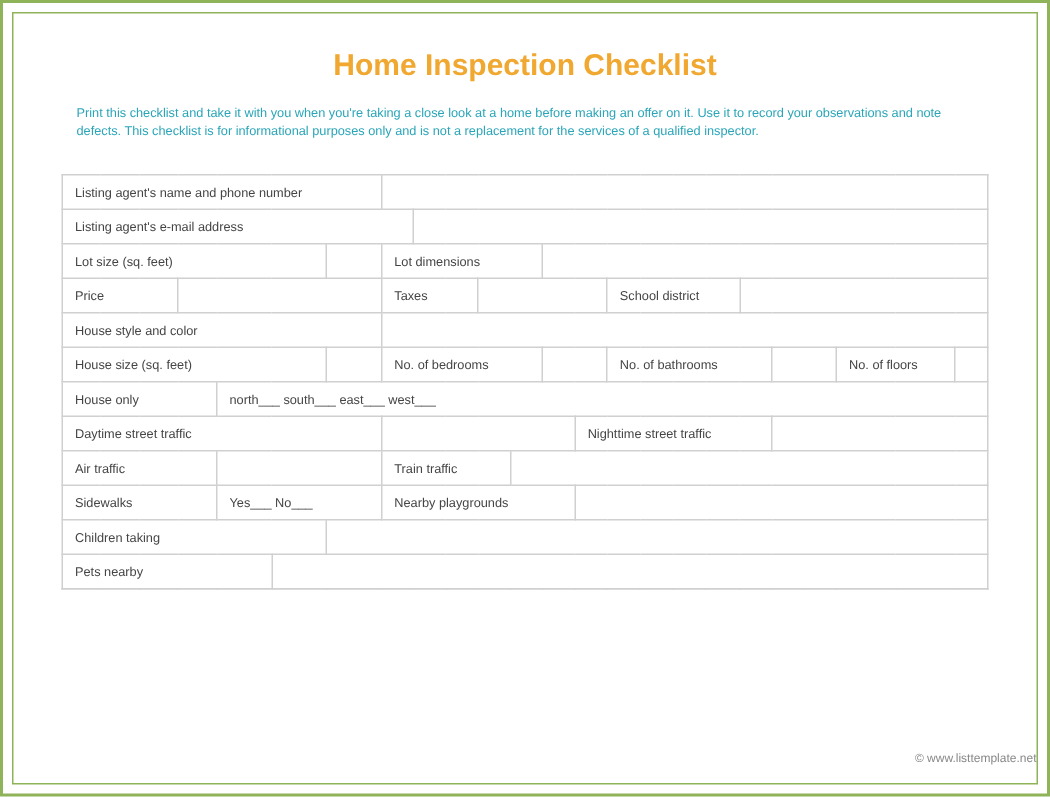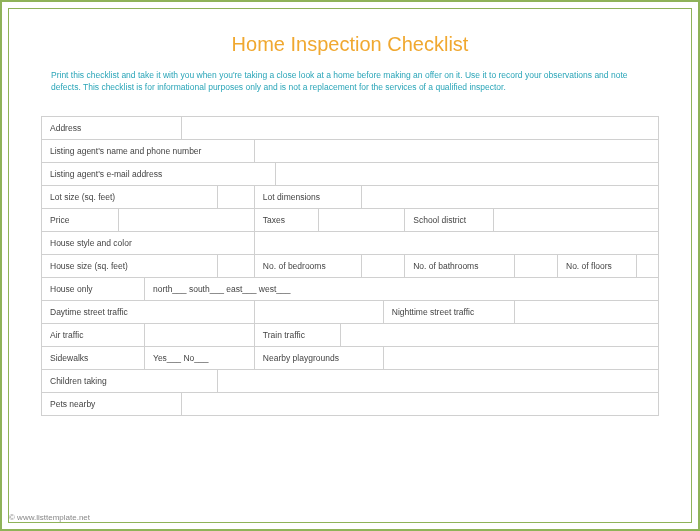--- a/index.html
+++ b/index.html
@@ -21,21 +21,21 @@
     height: 100%;
     box-sizing: border-box;
     border: 1px solid #8fb359;
     padding: 24px 32px 0 32px;
     position: relative;
   }
   .title {
     text-align: center;
     color: #f0a830;
     font-size: 20px;
-    font-weight: 400;
+    font-weight: 700;
     margin: 0 0 14px 0;
   }
   .intro {
     color: #2aa5b8;
     font-size: 8.5px;
     line-height: 1.4;
     margin: 0 0 22px 10px;
   }
   table {
     border-collapse: collapse;
@@ -44,44 +44,40 @@
     color: #444;
   }
   td {
     border: 1px solid #d0d0d0;
     padding: 6px 8px;
     vertical-align: middle;
     height: 10px;
   }
   .footer {
     position: absolute;
-    bottom: 0;
+    bottom: 12px;
     left: 0;
     right: 0;
-    text-align: left;
+    text-align: right;
     font-size: 8px;
     color: #888;
   }
 </style>
 </head>
 <body>
 
 <div class="outer-border">
   <div class="inner-border">
 
     <h1 class="title">Home Inspection Checklist</h1>
 
     <p class="intro">Print this checklist and take it with you when you're taking a close look at a home before making an offer on it. Use it to record your observations and note defects. This checklist is for informational purposes only and is not a replacement for the services of a qualified inspector.</p>
 
     <table>
       <tbody>
-          <tr>
-        <td colspan="5">Address</td>
-        <td colspan="19"></td>
-      </tr>
       <tr>
         <td colspan="7">Listing agent's name and phone number</td>
         <td colspan="17"></td>
       </tr>
       <tr>
         <td colspan="8">Listing agent's e-mail address</td>
         <td colspan="16"></td>
       </tr>
       <tr>
         <td colspan="6">Lot size (sq. feet)</td>

